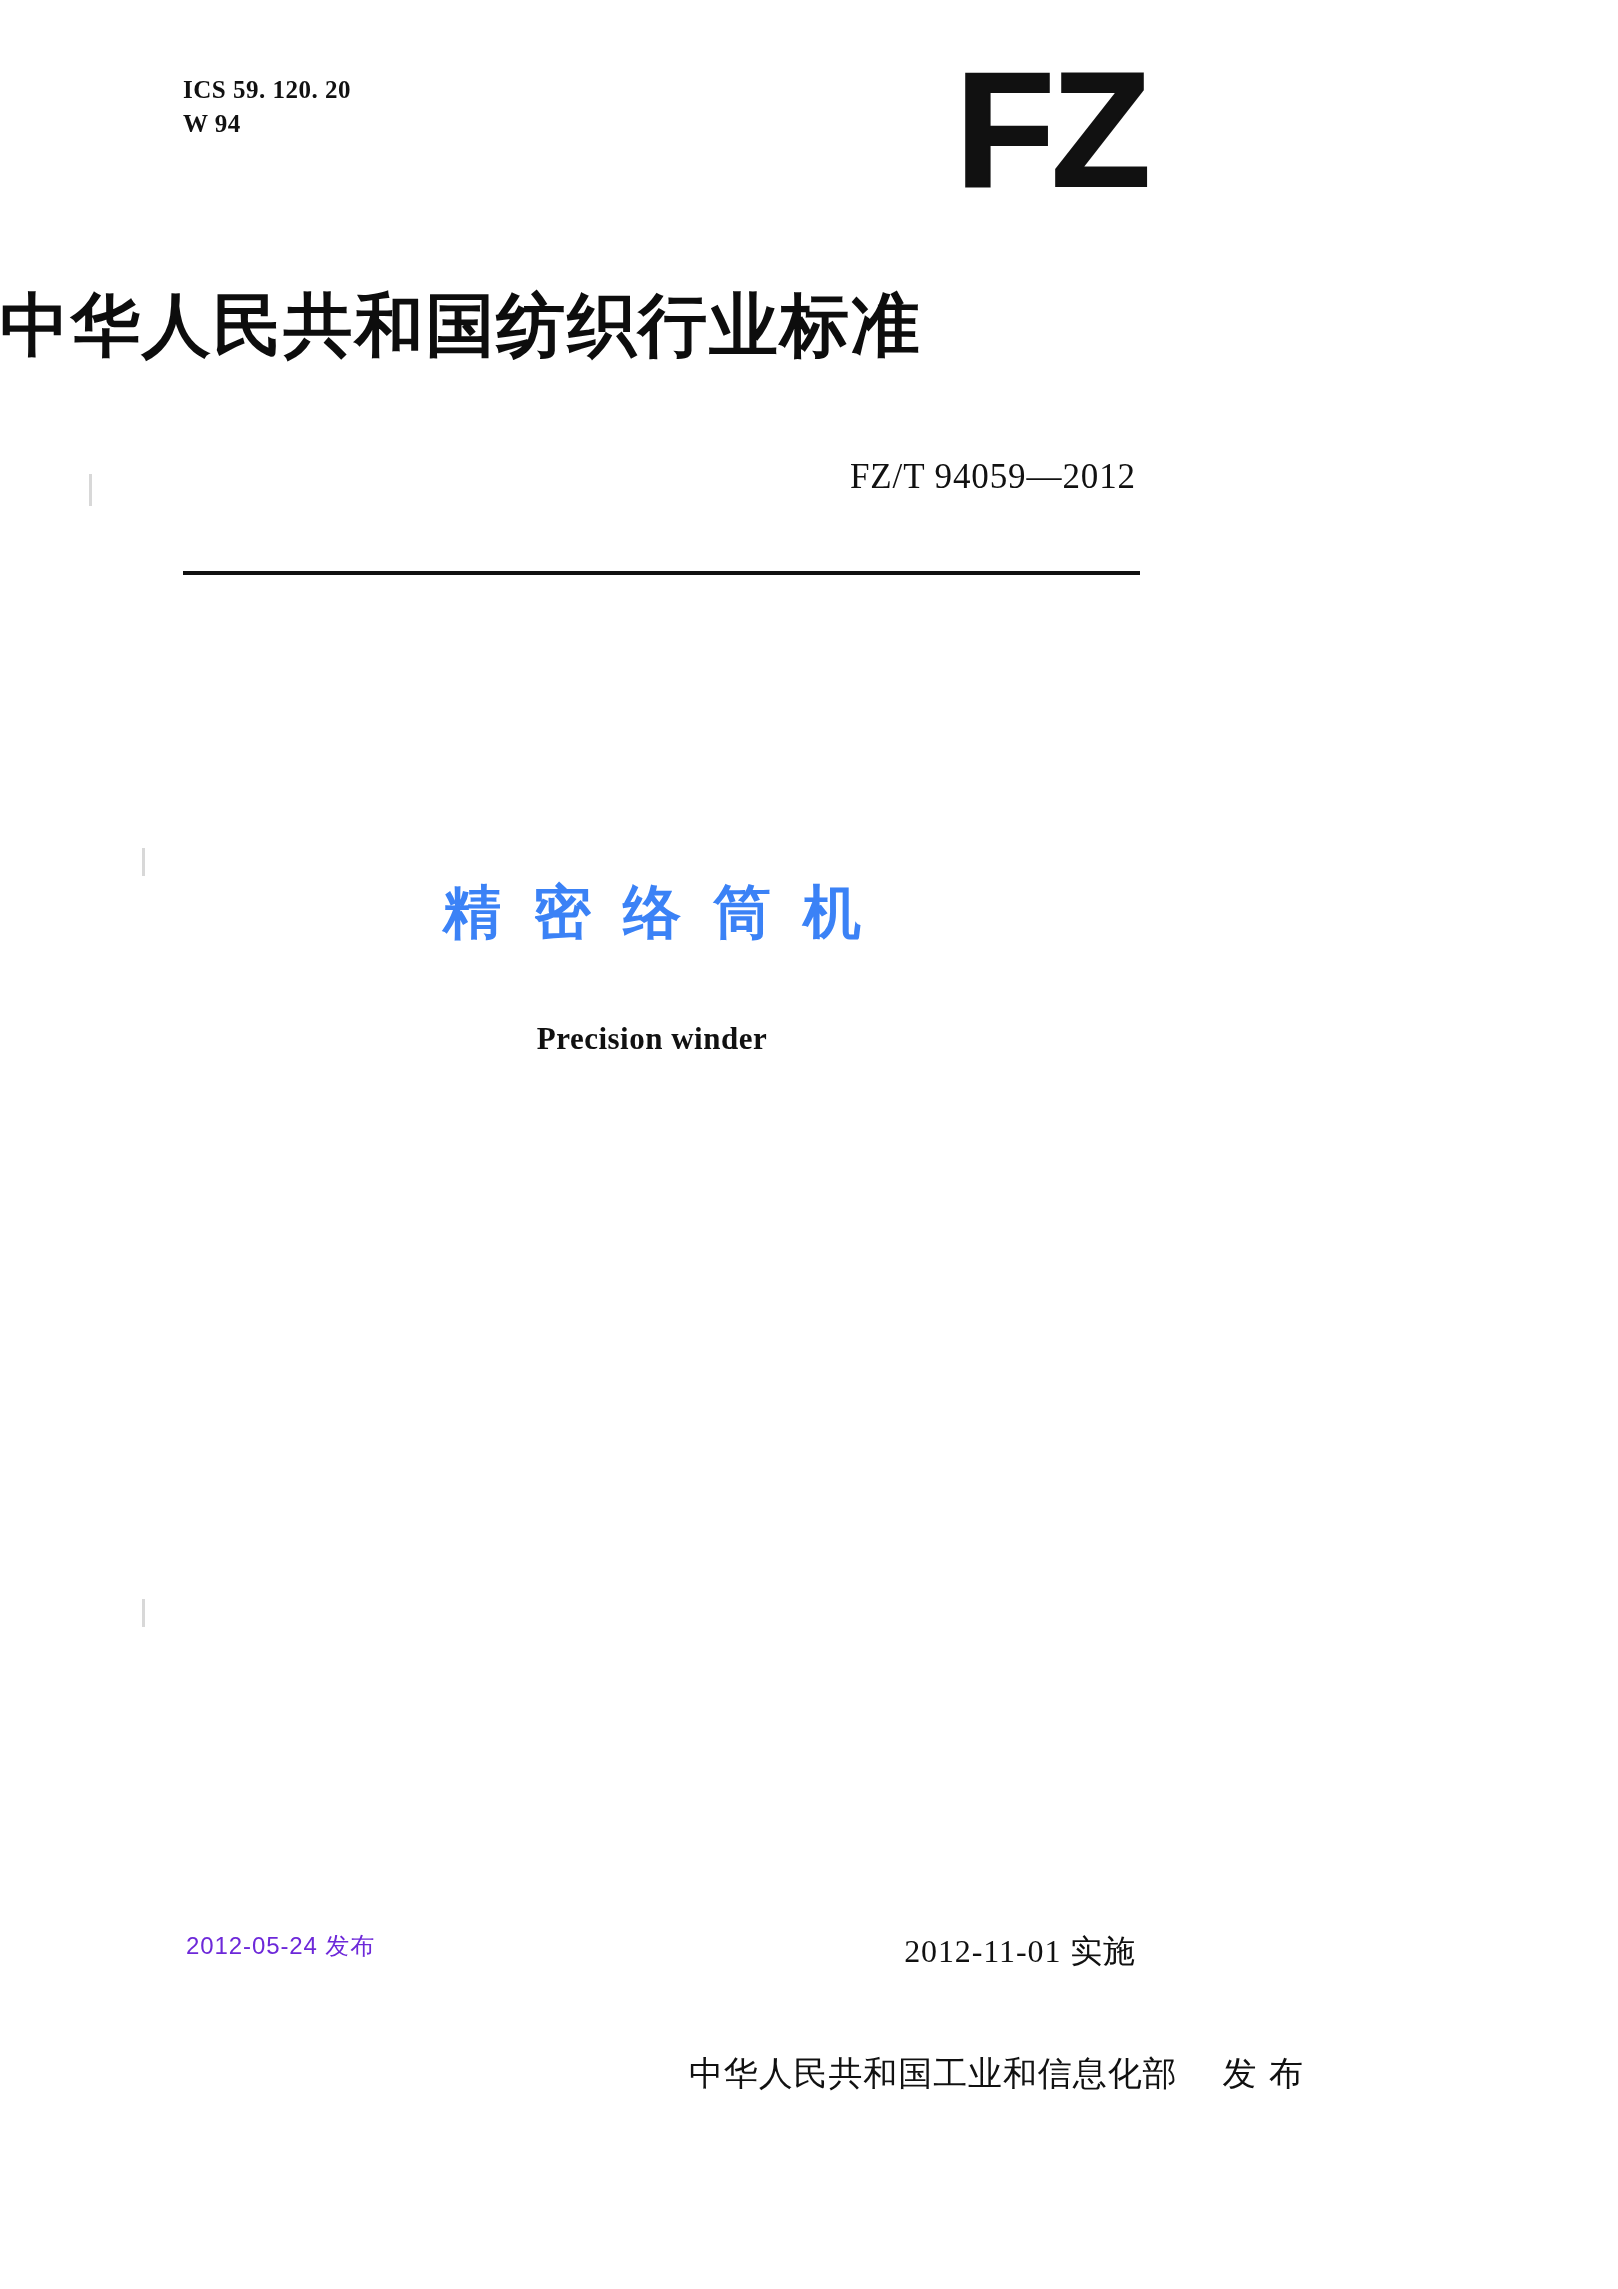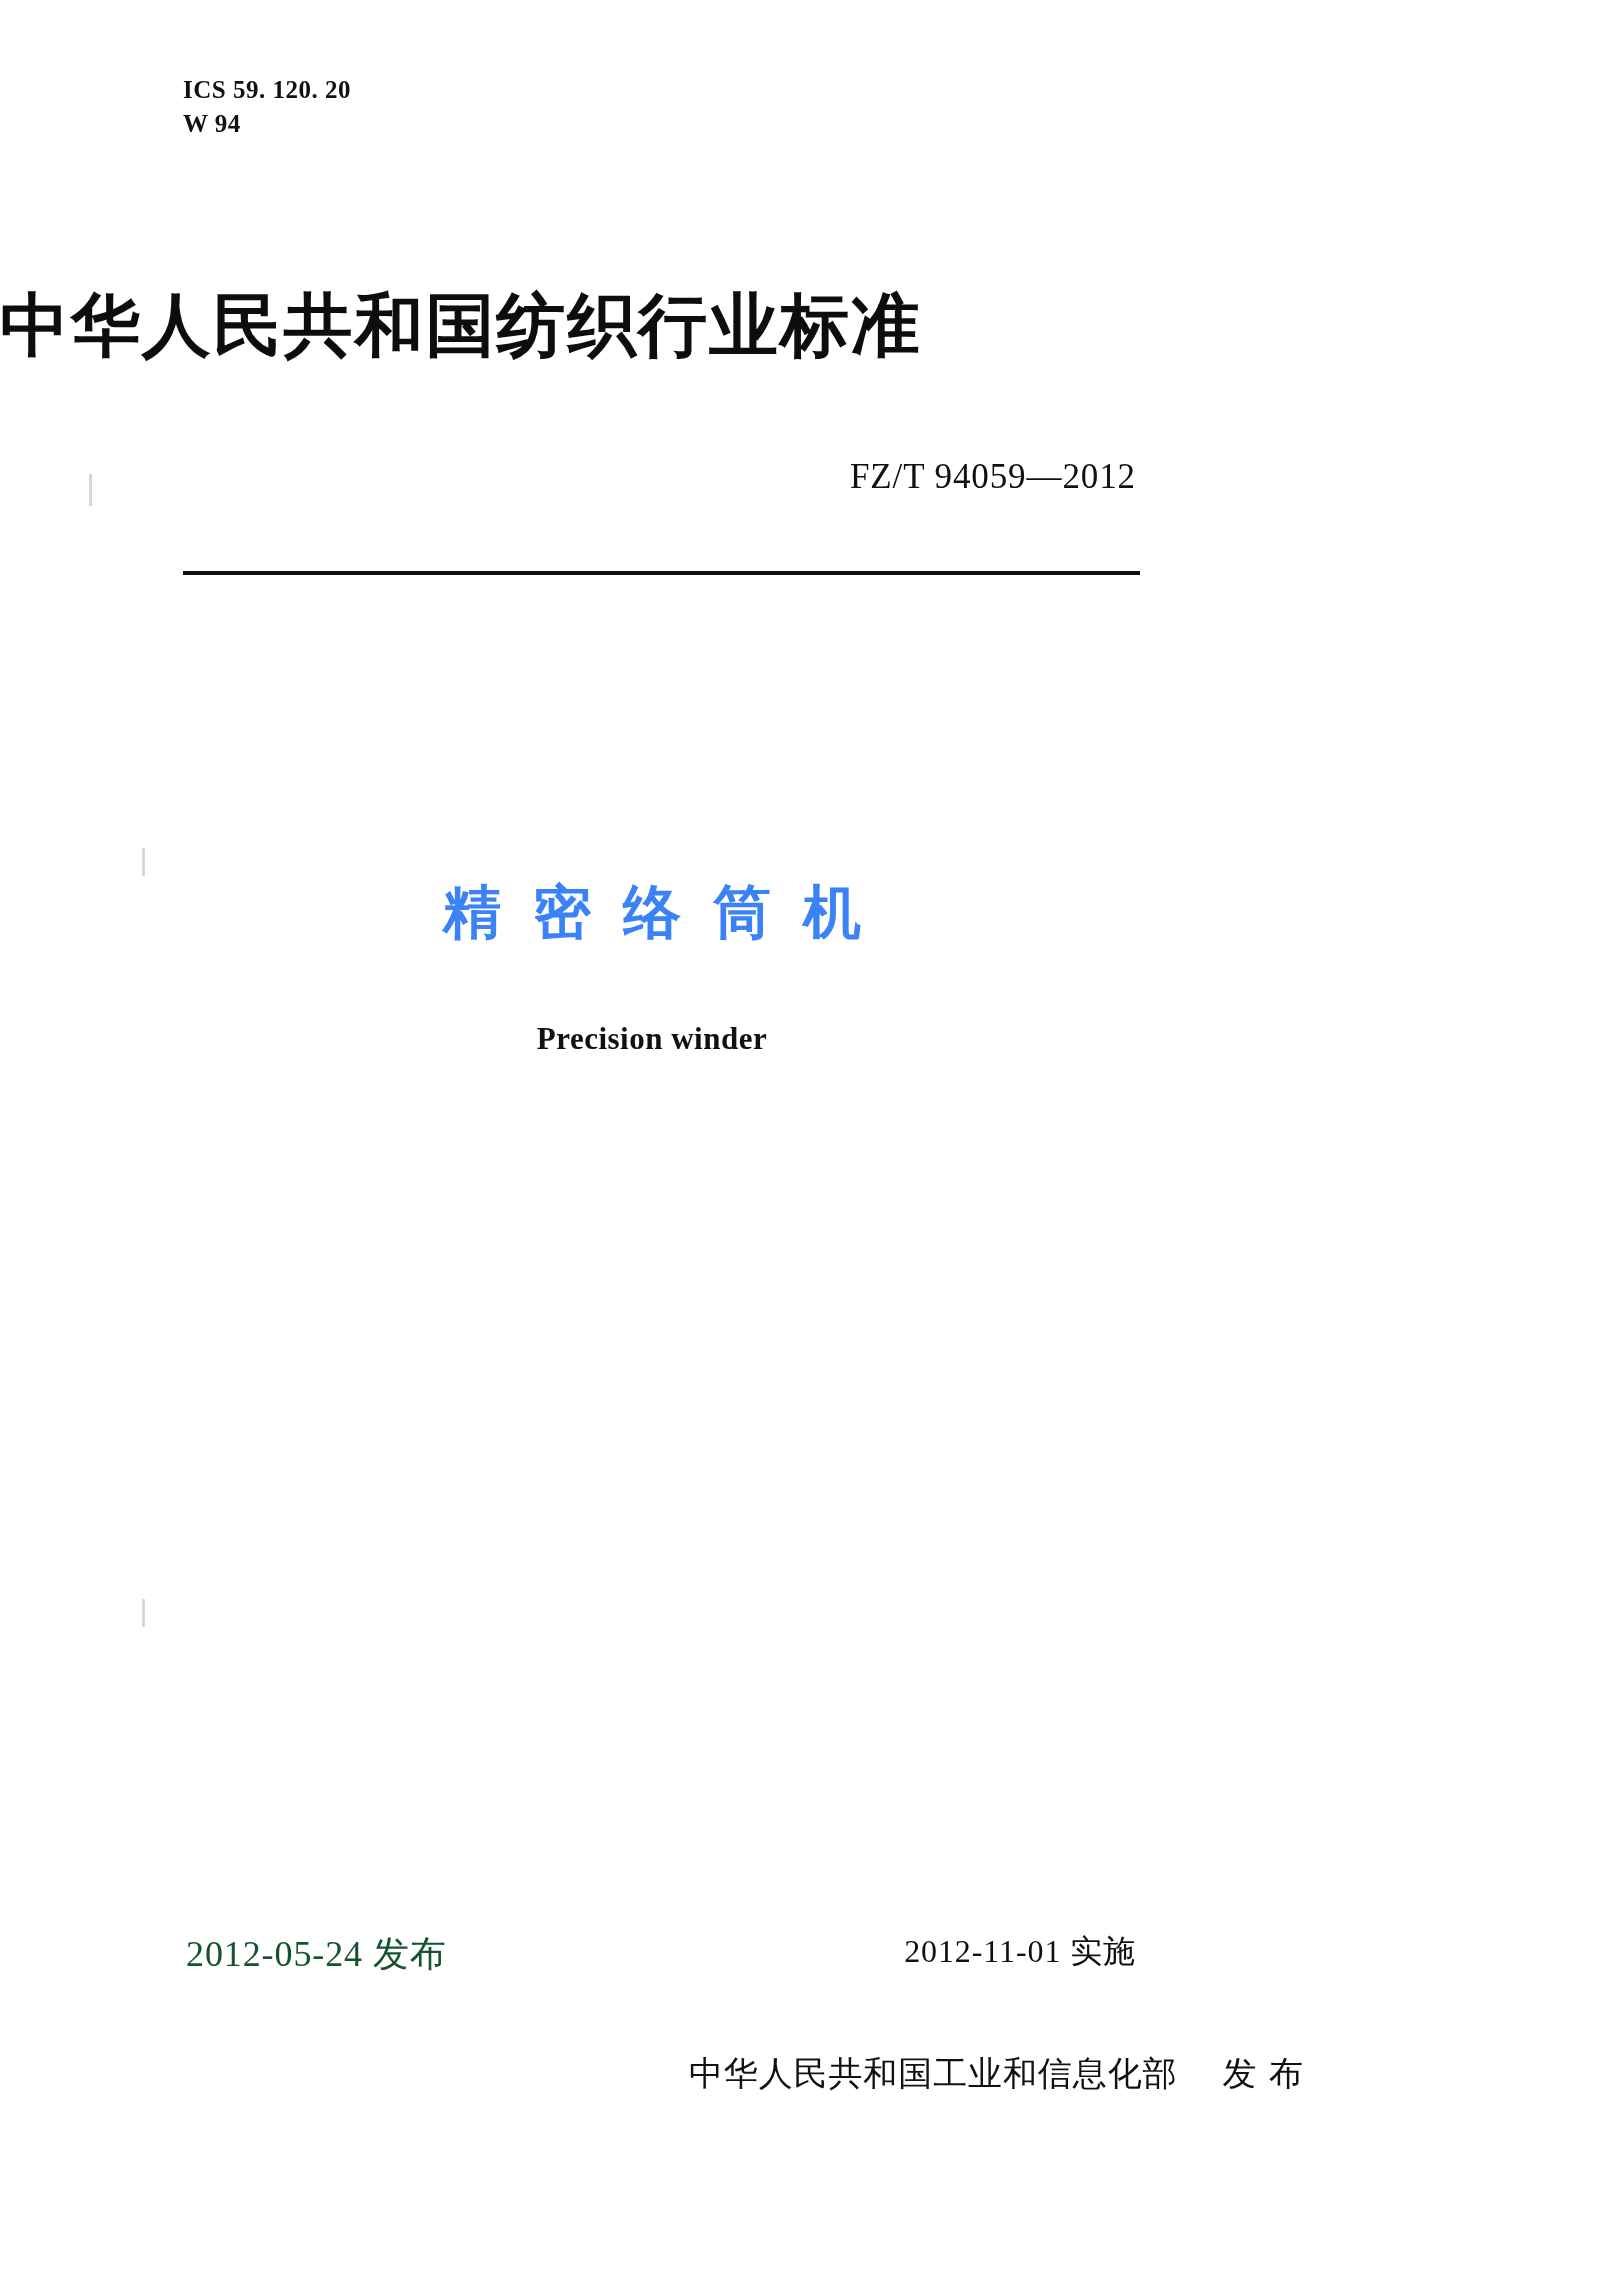--- a/index.html
+++ b/index.html
@@ -116,24 +116,24 @@
     font-size: 31px;
     letter-spacing: 0.5px;
     color: #111;
   }
 
   
   .issue-date {
     position: absolute;
     left: 186px;
     top: 1930px;
-    font-family: Liberation Serif, serif;
-    font-size: 36px;
+    font-family: Liberation Sans, sans-serif;
+    font-size: 24px;
     letter-spacing: 0.9px;
-    color: #14532d;
+    color: #6d28d9;
   }
   .effective-date {
     position: absolute;
     right: 168px;
     top: 1930px;
     font-family: Liberation Serif, serif;
     font-size: 32px;
     letter-spacing: 0.9px;
     color: #111;
   }
@@ -156,20 +156,21 @@
 </head>
 <body>
 
 <div class="page">
 
   <div class="ics-block">
     <div class="ics-line">ICS 59. 120. 20</div>
     <div class="ics-line">W 94</div>
   </div>
 
+  <div class="fz-logo">FZ</div>
 
   <div class="national-title">中华人民共和国纺织行业标准</div>
 
   <div class="std-number">FZ/T 94059—2012</div>
 
   <div class="rule"></div>
 
   <div class="tick" style="left:89px; top:474px; width:2.8px; height:32px;"></div>
   <div class="tick" style="left:1525px; top:474px; width:2.8px; height:32px;"></div>
   <div class="tick" style="left:142px; top:848px; width:2.8px; height:28px;"></div>

